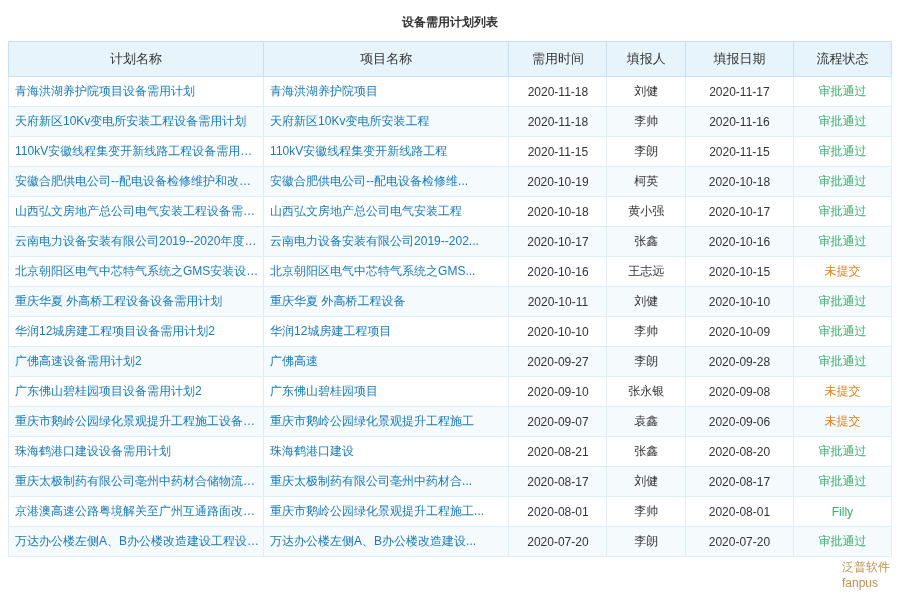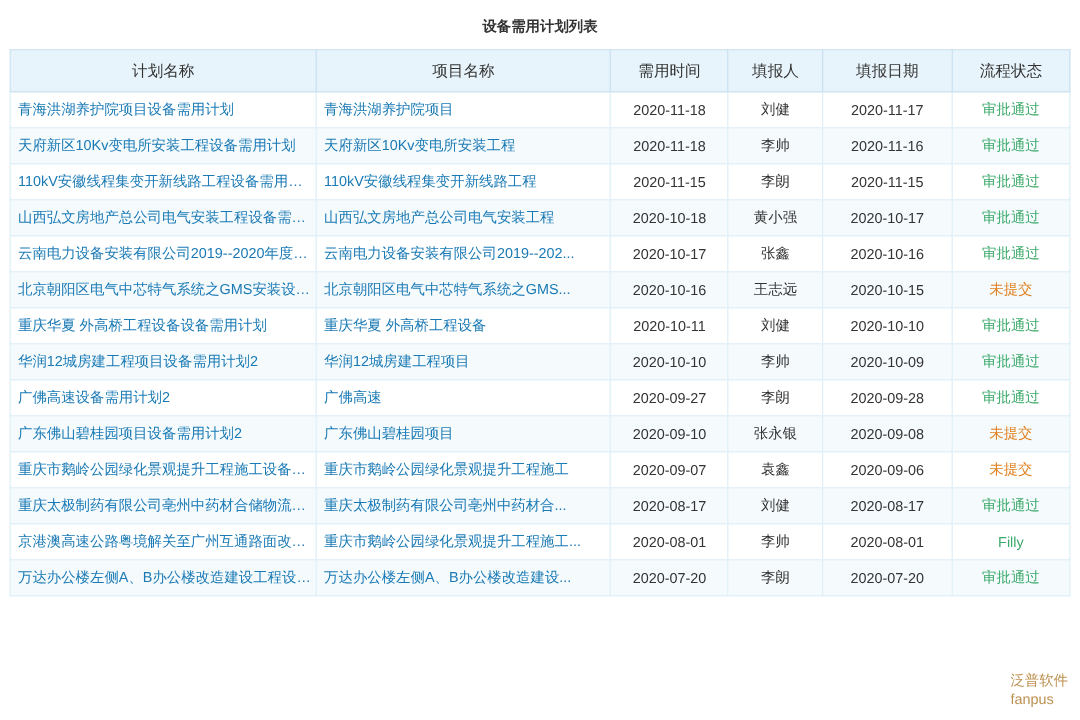--- a/index.html
+++ b/index.html
@@ -119,20 +119,28 @@
         </tr>
         <tr>
           <td title="110kV安徽线程集变开新线路工程设备需用计划">110kV安徽线程集变开新线路工程设备需用计划</td>
           <td title="110kV安徽线程集变开新线路工程">110kV安徽线程集变开新线路工程</td>
           <td>2020-11-15</td>
           <td>李朗</td>
           <td>2020-11-15</td>
           <td class="status-approved">审批通过</td>
         </tr>
         <tr>
+          <td title="安徽合肥供电公司--配电设备检修维护和改造...">安徽合肥供电公司--配电设备检修维护和改造...</td>
+          <td title="安徽合肥供电公司--配电设备检修维...">安徽合肥供电公司--配电设备检修维...</td>
+          <td>2020-10-19</td>
+          <td>柯英</td>
+          <td>2020-10-18</td>
+          <td class="status-approved">审批通过</td>
+        </tr>
+        <tr>
           <td title="山西弘文房地产总公司电气安装工程设备需用...">山西弘文房地产总公司电气安装工程设备需用...</td>
           <td title="山西弘文房地产总公司电气安装工程">山西弘文房地产总公司电气安装工程</td>
           <td>2020-10-18</td>
           <td>黄小强</td>
           <td>2020-10-17</td>
           <td class="status-approved">审批通过</td>
         </tr>
         <tr>
           <td title="云南电力设备安装有限公司2019--2020年度芳...">云南电力设备安装有限公司2019--2020年度芳...</td>
           <td title="云南电力设备安装有限公司2019--202...">云南电力设备安装有限公司2019--202...</td>
@@ -183,20 +191,28 @@
         </tr>
         <tr>
           <td title="重庆市鹅岭公园绿化景观提升工程施工设备需...">重庆市鹅岭公园绿化景观提升工程施工设备需...</td>
           <td title="重庆市鹅岭公园绿化景观提升工程施工">重庆市鹅岭公园绿化景观提升工程施工</td>
           <td>2020-09-07</td>
           <td>袁鑫</td>
           <td>2020-09-06</td>
           <td class="status-not-submitted">未提交</td>
         </tr>
         <tr>
+          <td title="珠海鹤港口建设设备需用计划">珠海鹤港口建设设备需用计划</td>
+          <td title="珠海鹤港口建设">珠海鹤港口建设</td>
+          <td>2020-08-21</td>
+          <td>张鑫</td>
+          <td>2020-08-20</td>
+          <td class="status-approved">审批通过</td>
+        </tr>
+        <tr>
           <td title="重庆太极制药有限公司亳州中药材合储物流基...">重庆太极制药有限公司亳州中药材合储物流基...</td>
           <td title="重庆太极制药有限公司亳州中药材合...">重庆太极制药有限公司亳州中药材合...</td>
           <td>2020-08-17</td>
           <td>刘健</td>
           <td>2020-08-17</td>
           <td class="status-approved">审批通过</td>
         </tr>
         <tr>
           <td title="京港澳高速公路粤境解关至广州互通路面改造...">京港澳高速公路粤境解关至广州互通路面改造...</td>
           <td title="京港澳高速公路粤境解关至广州互通...">重庆市鹅岭公园绿化景观提升工程施工...</td>

